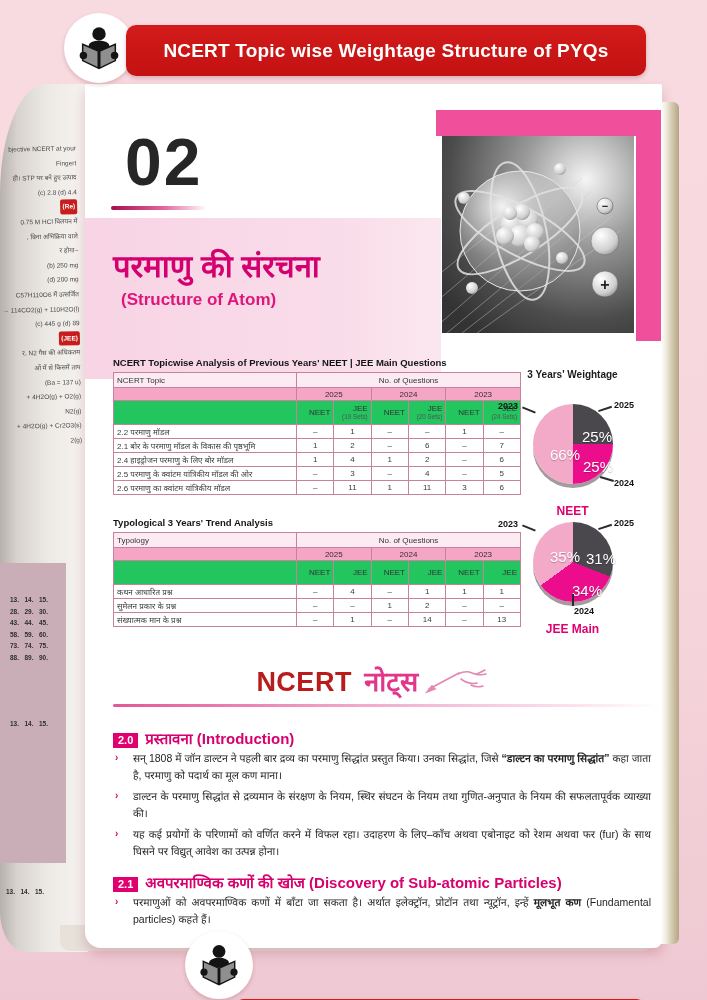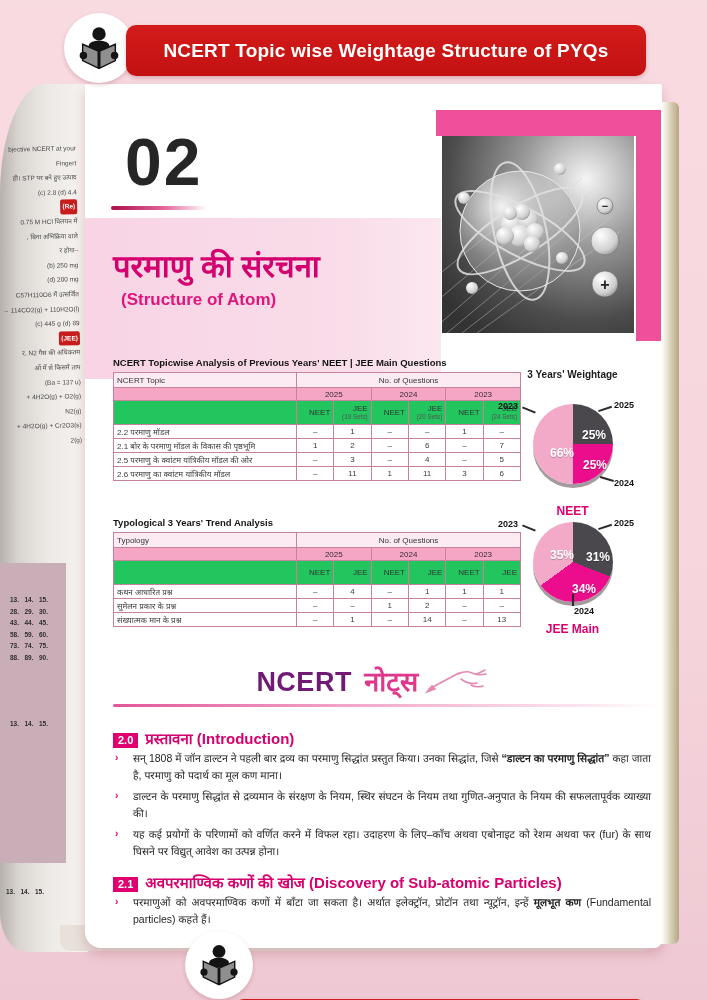--- a/index.html
+++ b/index.html
@@ -55,27 +55,27 @@
   .row-year th{background:#f6a6c5;text-align:center;height:13px;color:#3a2a33;}
   .row-sub th{background:#22c55e;text-align:right;height:24px;color:#333;vertical-align:middle;line-height:8px;}
   .sets{font-size:6.3px;color:#555;}
   .ptable tbody td{height:14px;text-align:center;}
   .ptable tbody td:first-child{text-align:left;}
   
   .pie-block{position:absolute;width:165px;text-align:center;}
   .pie-title{font-size:10px;font-weight:bold;color:#1b1b1b;margin-bottom:14px;}
   .pie-wrap{position:relative;width:165px;height:104px;}
   .pie{position:absolute;left:43px;top:10px;width:80px;height:80px;border-radius:50%;box-shadow:0 4px 0 0 #a59a9e;}
-  .pct{position:absolute;color:#fff;font-weight:bold;font-size:12px;text-shadow:0 1px 1px rgba(0,0,0,.25);}
+  .pct{position:absolute;color:#fff;font-weight:normal;font-size:15px;text-shadow:0 1px 1px rgba(0,0,0,.25);}
   .callout{position:absolute;font-size:9px;font-weight:bold;color:#141414;}
   .cline{position:absolute;background:#2a2a2a;}
   .pie-name{font-size:12px;font-weight:bold;color:#e0006f;margin-top:6px;}
   
   .notes-head{position:absolute;left:0;top:578px;width:577px;text-align:center;}
-  .notes-black{font-size:27px;font-weight:bold;color:#701a75;letter-spacing:.5px;}
+  .notes-black{font-size:27px;font-weight:bold;color:#b91c1c;letter-spacing:.5px;}
   .notes-pink{font-size:27px;font-weight:bold;color:#e0368b;margin-left:8px;margin-top:12px;}
   .pen-icon{vertical-align:-4px;margin-left:2px;}
   .notes-hr{position:absolute;left:28px;top:620px;width:548px;height:3px;border-radius:2px;
     background:linear-gradient(90deg,#e2569a,#f2a9cb 45%,#fbe3ef 85%,rgba(255,255,255,0));}
   .section-head{position:absolute;left:28px;}
   .sec-badge{display:inline-block;background:#e0006f;color:#fff;font-weight:bold;font-size:11px;padding:1px 5px 2px;margin-right:7px;}
   .sec-title{font-size:15px;font-weight:bold;color:#d8006e;}
   .bullet{position:absolute;left:28px;width:538px;font-size:10.5px;line-height:16.5px;color:#1f1f1f;
     text-align:justify;padding-left:20px;}
   .bullet .mark{position:absolute;left:2px;top:0;color:#e0006f;font-weight:900;font-size:10px;}
@@ -241,20 +241,29 @@
           <tr>
             <td class="topic-col">2.1 बोर के परमाणु मॉडल के विकास की पृष्ठभूमि</td>
             <td>1</td>
             <td>2</td>
             <td>–</td>
             <td>6</td>
             <td>–</td>
             <td>7</td>
           </tr>
           <tr>
+            <td class="topic-col">2.4 हाइड्रोजन परमाणु के लिए बोर मॉडल</td>
+            <td>1</td>
+            <td>4</td>
+            <td>1</td>
+            <td>2</td>
+            <td>–</td>
+            <td>6</td>
+          </tr>
+          <tr>
             <td class="topic-col">2.5 परमाणु के क्वांटम यांत्रिकीय मॉडल की ओर</td>
             <td>–</td>
             <td>3</td>
             <td>–</td>
             <td>4</td>
             <td>–</td>
             <td>5</td>
           </tr>
           <tr>
             <td class="topic-col">2.6 परमाणु का क्वांटम यांत्रिकीय मॉडल</td>

